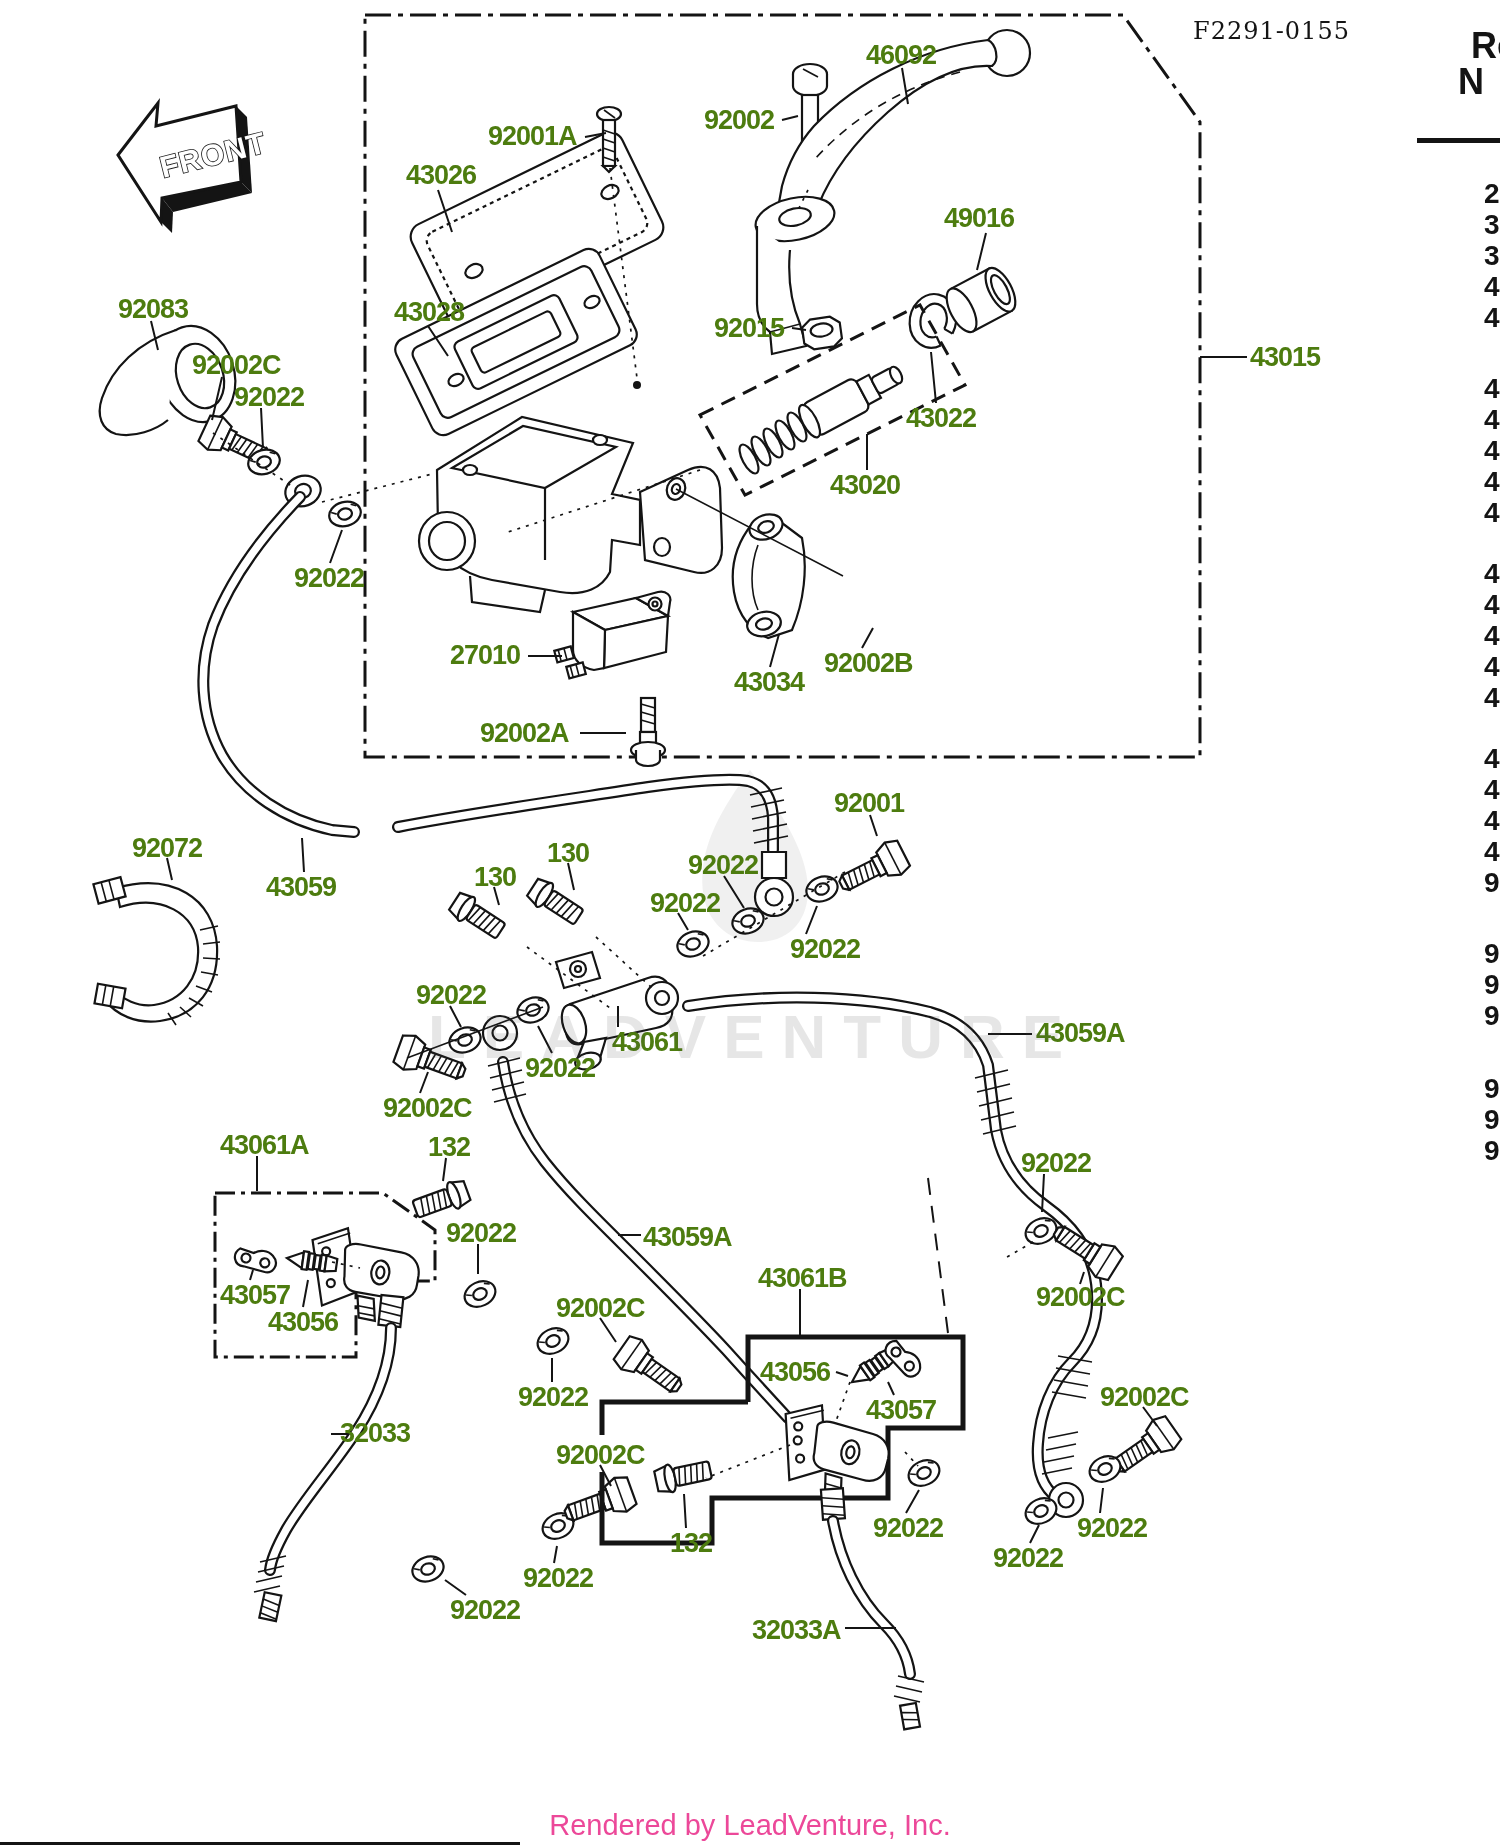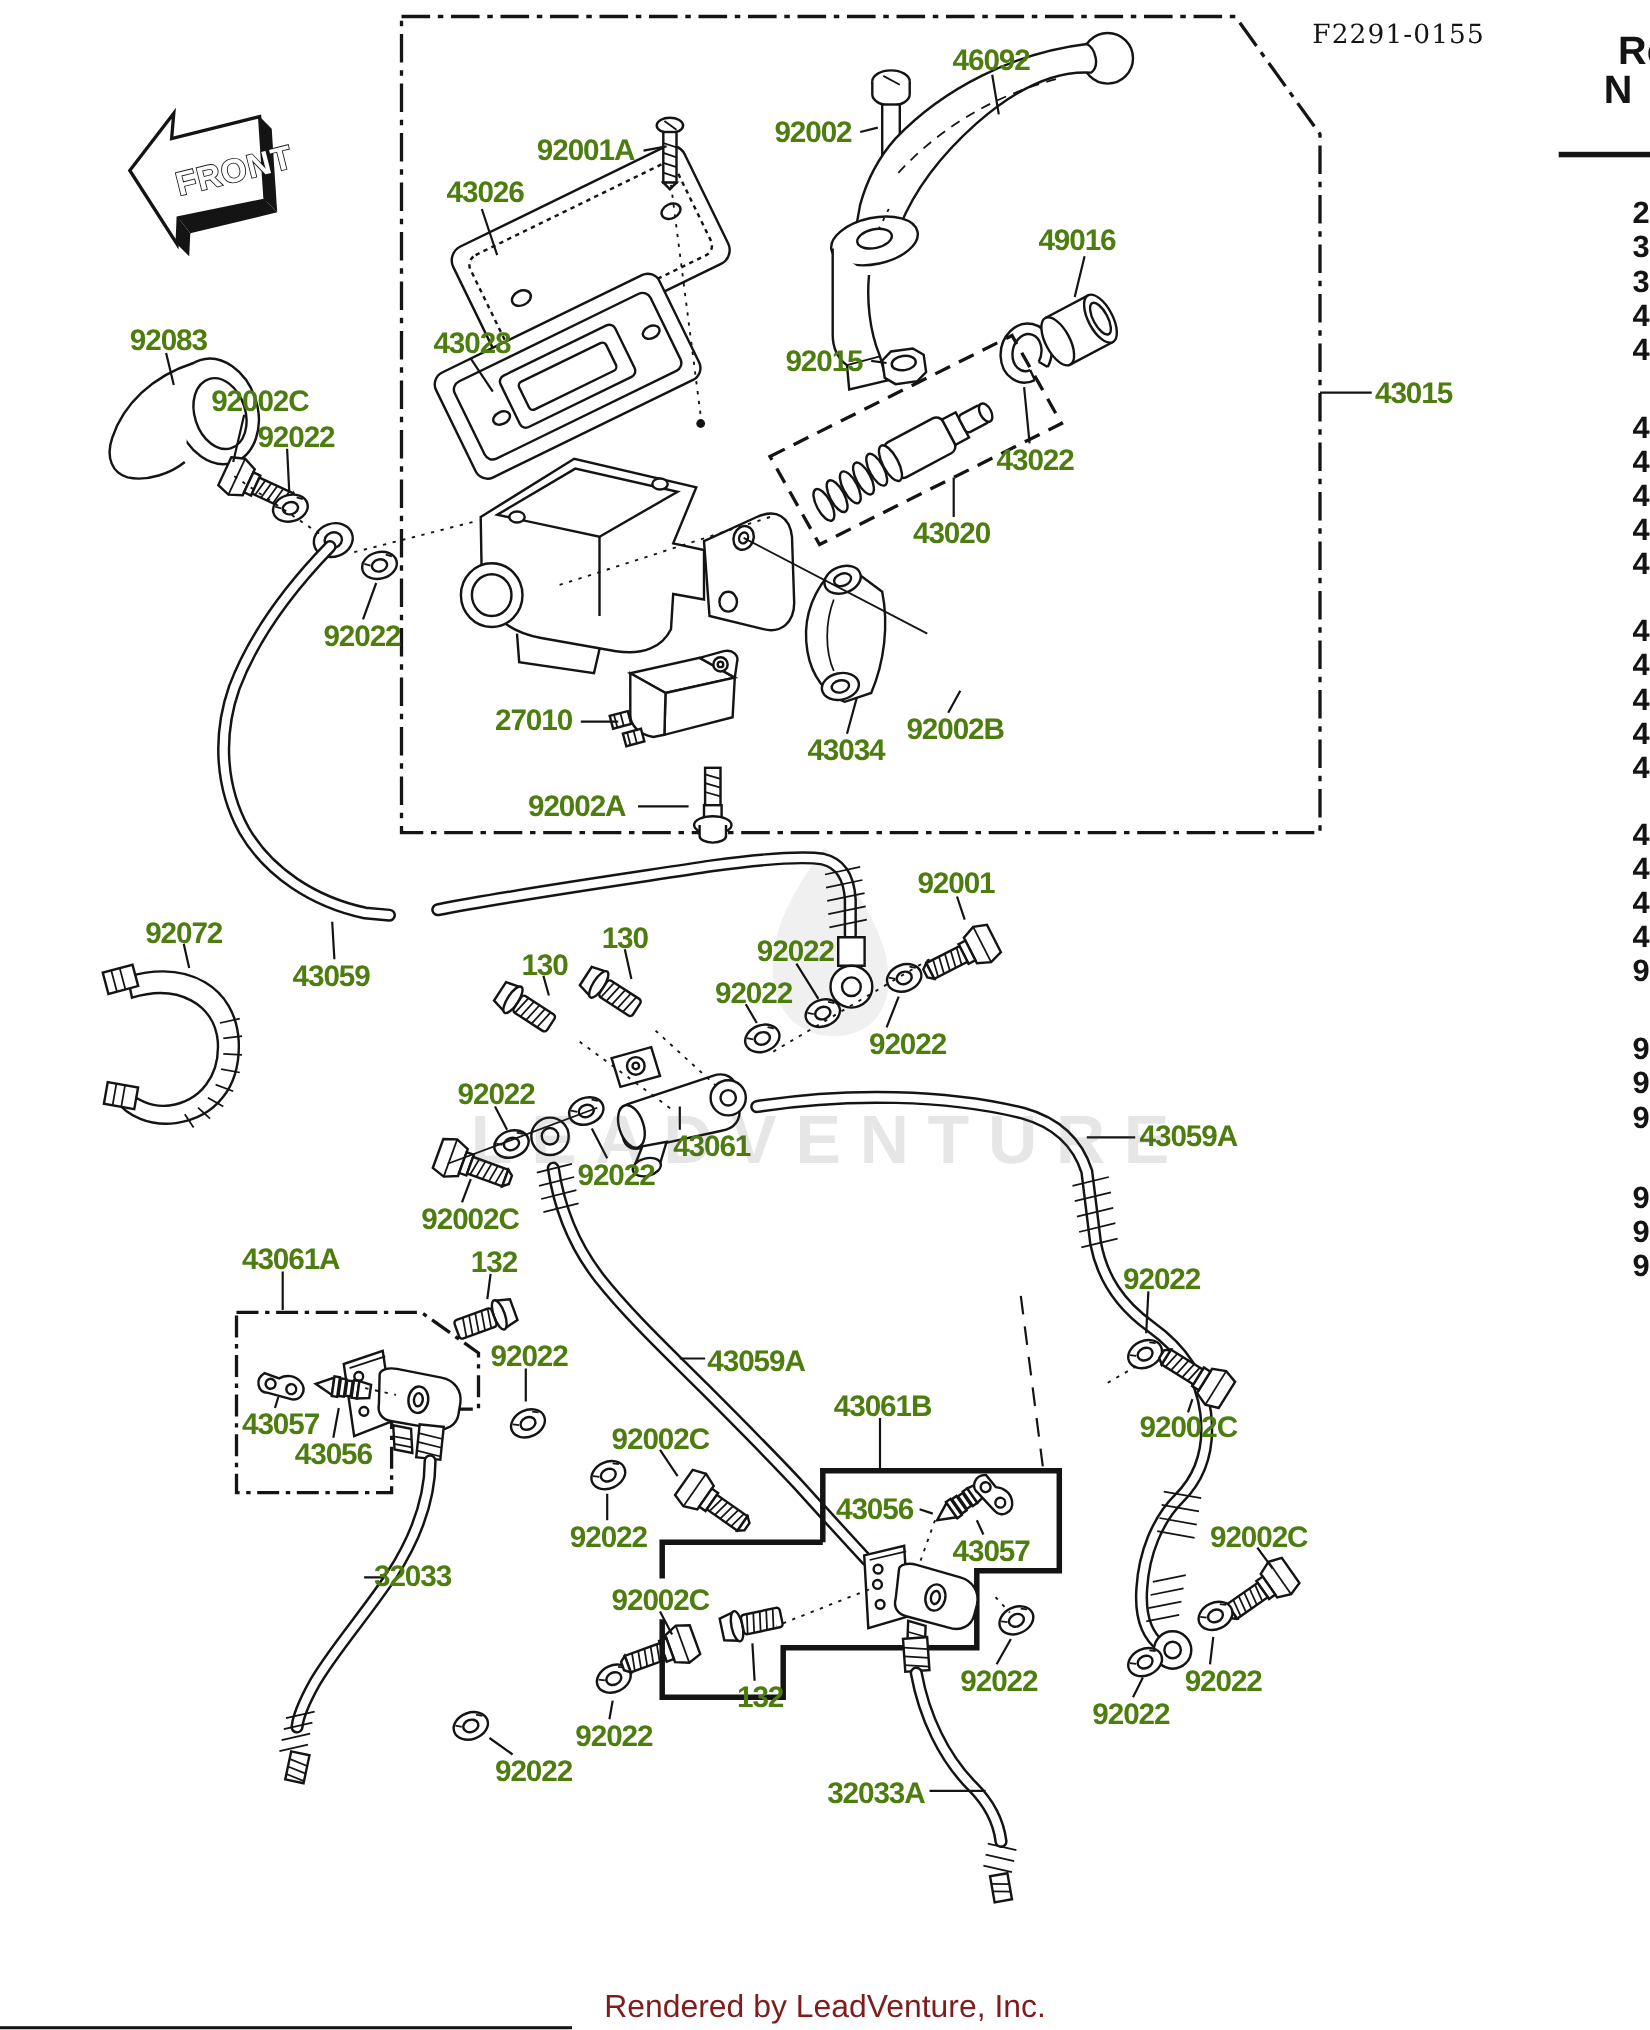--- a/index.html
+++ b/index.html
@@ -23,21 +23,21 @@
   .bx2 {fill:none;stroke:#141414;stroke-width:3;stroke-dasharray:15 9;}
   .bx3 {fill:none;stroke:#141414;stroke-width:3;stroke-dasharray:20 6 4 6;}
   .bx4 {fill:none;stroke:#141414;stroke-width:5;}
   .front-txt{font:700 30px "Liberation Sans",sans-serif;fill:#ffffff;stroke:#141414;stroke-width:1.6;paint-order:stroke;letter-spacing:1px;}
   
   .plabel{
     position:absolute;font:700 27px/1 "Liberation Sans",sans-serif;color:#4d7c0f;
     letter-spacing:-1px;white-space:nowrap;
   }
   #figure-code{position:absolute;left:1193px;top:6px;font:400 24px/1.1 "DejaVu Serif",serif;color:#141414;letter-spacing:1px;margin-top:12px;}
-  #footer-text{position:absolute;left:0;top:1810px;width:1500px;text-align:center;font:400 29px/1.1 "Liberation Sans",sans-serif;color:#7f1d1d;}
+  #footer-text{position:absolute;left:0;top:1810px;width:1500px;text-align:center;font:400 29px/1.1 "Liberation Sans",sans-serif;color:#ec4899;}
   #watermark-text{position:absolute;left:428px;top:1006px;font:700 62px/1 "Liberation Sans",sans-serif;color:rgba(80,80,80,0.14);letter-spacing:17px;white-space:nowrap;}
   .ref-hdr{position:absolute;font:700 36px/1 "Liberation Sans",sans-serif;color:#141414;}
   #ref-line{position:absolute;left:1417px;top:138px;width:90px;height:5px;background:#141414;}
   .ref-row{position:absolute;left:1484px;font:700 28px/1 "Liberation Sans",sans-serif;color:#141414;}
   #bottom-rule{position:absolute;left:0;top:1842px;width:520px;height:3px;background:#141414;}
 </style>
 </head>
 <body>
 
 <div id="stage">

